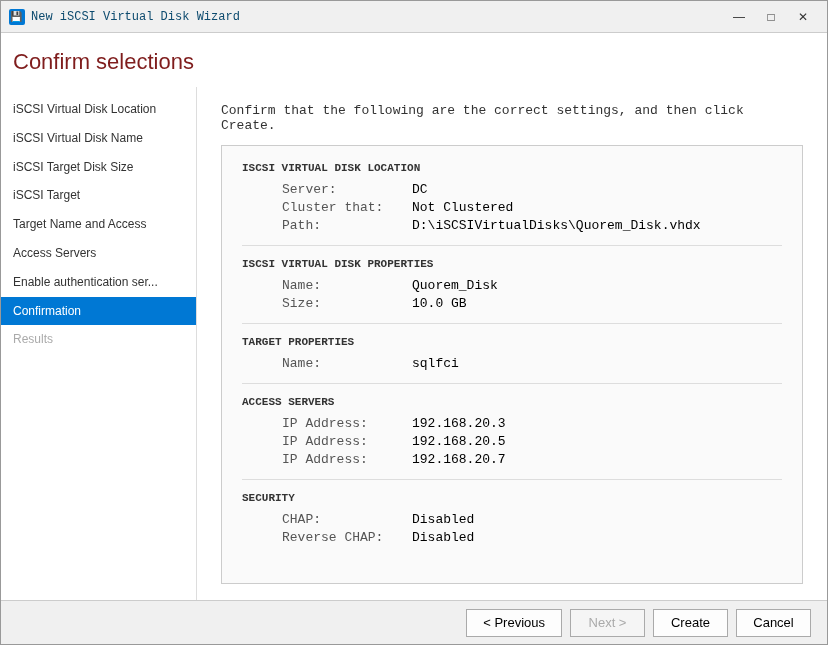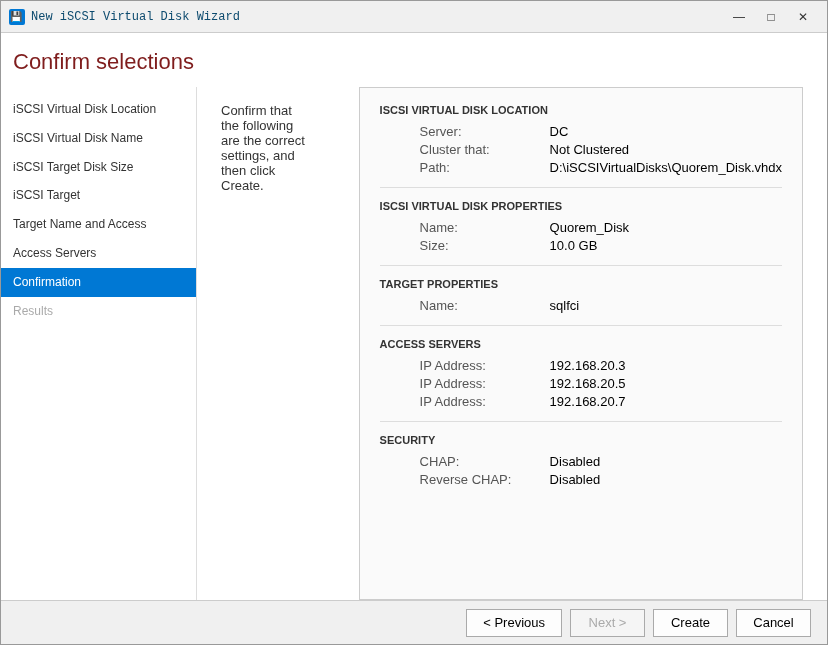--- a/index.html
+++ b/index.html
@@ -108,20 +108,22 @@
       color: #aaa;
       cursor: default;
     }
 
     
     .main-content {
       flex: 1;
       padding: 0;
       overflow-y: auto;
       display: flex;
+      flex-direction: column;
+      font-family: Liberation Mono, monospace;
     }
 
     .main-header {
       padding: 16px 24px 12px 24px;
       font-size: 13px;
       color: #333;
     }
 
     .info-panel {
       margin: 0 24px;
@@ -206,20 +208,21 @@
 
   <div class="content-area">
 
     <div class="sidebar">
     <div class="sidebar-item">iSCSI Virtual Disk Location</div>
         <div class="sidebar-item">iSCSI Virtual Disk Name</div>
         <div class="sidebar-item">iSCSI Target Disk Size</div>
         <div class="sidebar-item">iSCSI Target</div>
         <div class="sidebar-item">Target Name and Access</div>
         <div class="sidebar-item">Access Servers</div>
+        <div class="sidebar-item">Enable authentication ser...</div>
         <div class="sidebar-item active">Confirmation</div>
         <div class="sidebar-item disabled">Results</div>
       </div>
 
     <div class="main-content">
       <div class="main-header">Confirm that the following are the correct settings, and then click Create.</div>
       <div class="info-panel">
 
         <div class="section">
           <div class="section-title">ISCSI VIRTUAL DISK LOCATION</div>

